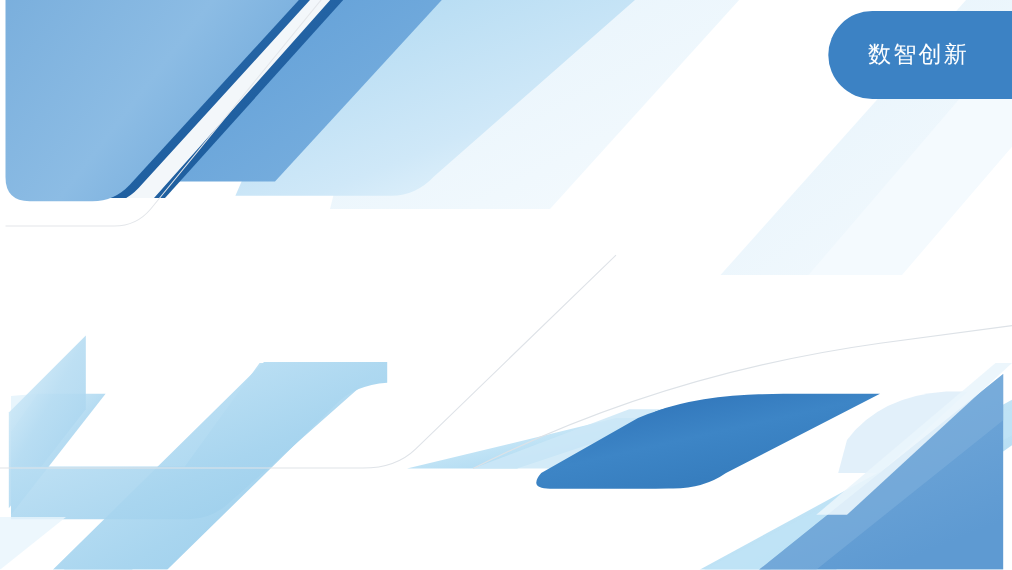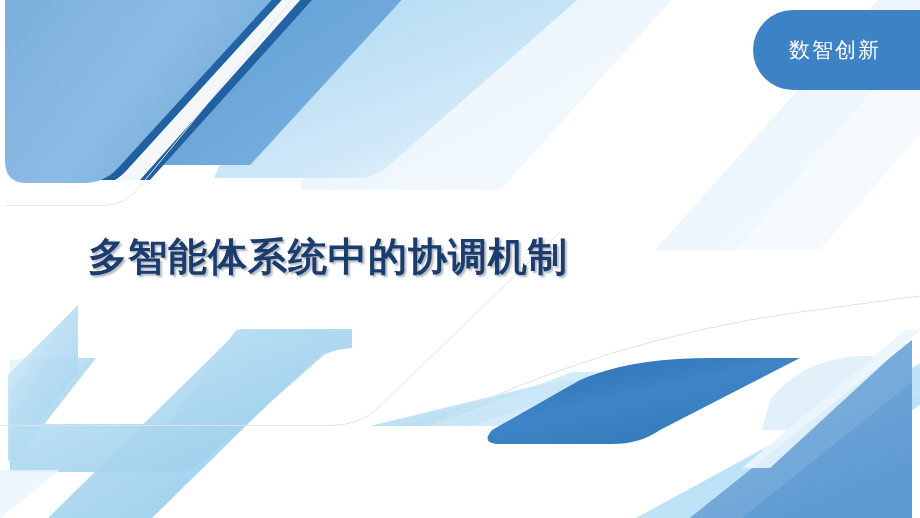--- a/index.html
+++ b/index.html
@@ -221,15 +221,14 @@
 
       <path d="M 0 470 L 60 470 L 0 518 Z" fill="#E8F5FC" opacity="0.8"></path>
 
     </g>
   </svg>
 
   <div id="tagline-badge">
     <span class="tagline-line">数智创新</span>
   </div>
 
-  <div id="slide-title">多智能体系统中的协调机制</div>
 
 </div>
 
 </body></html>

